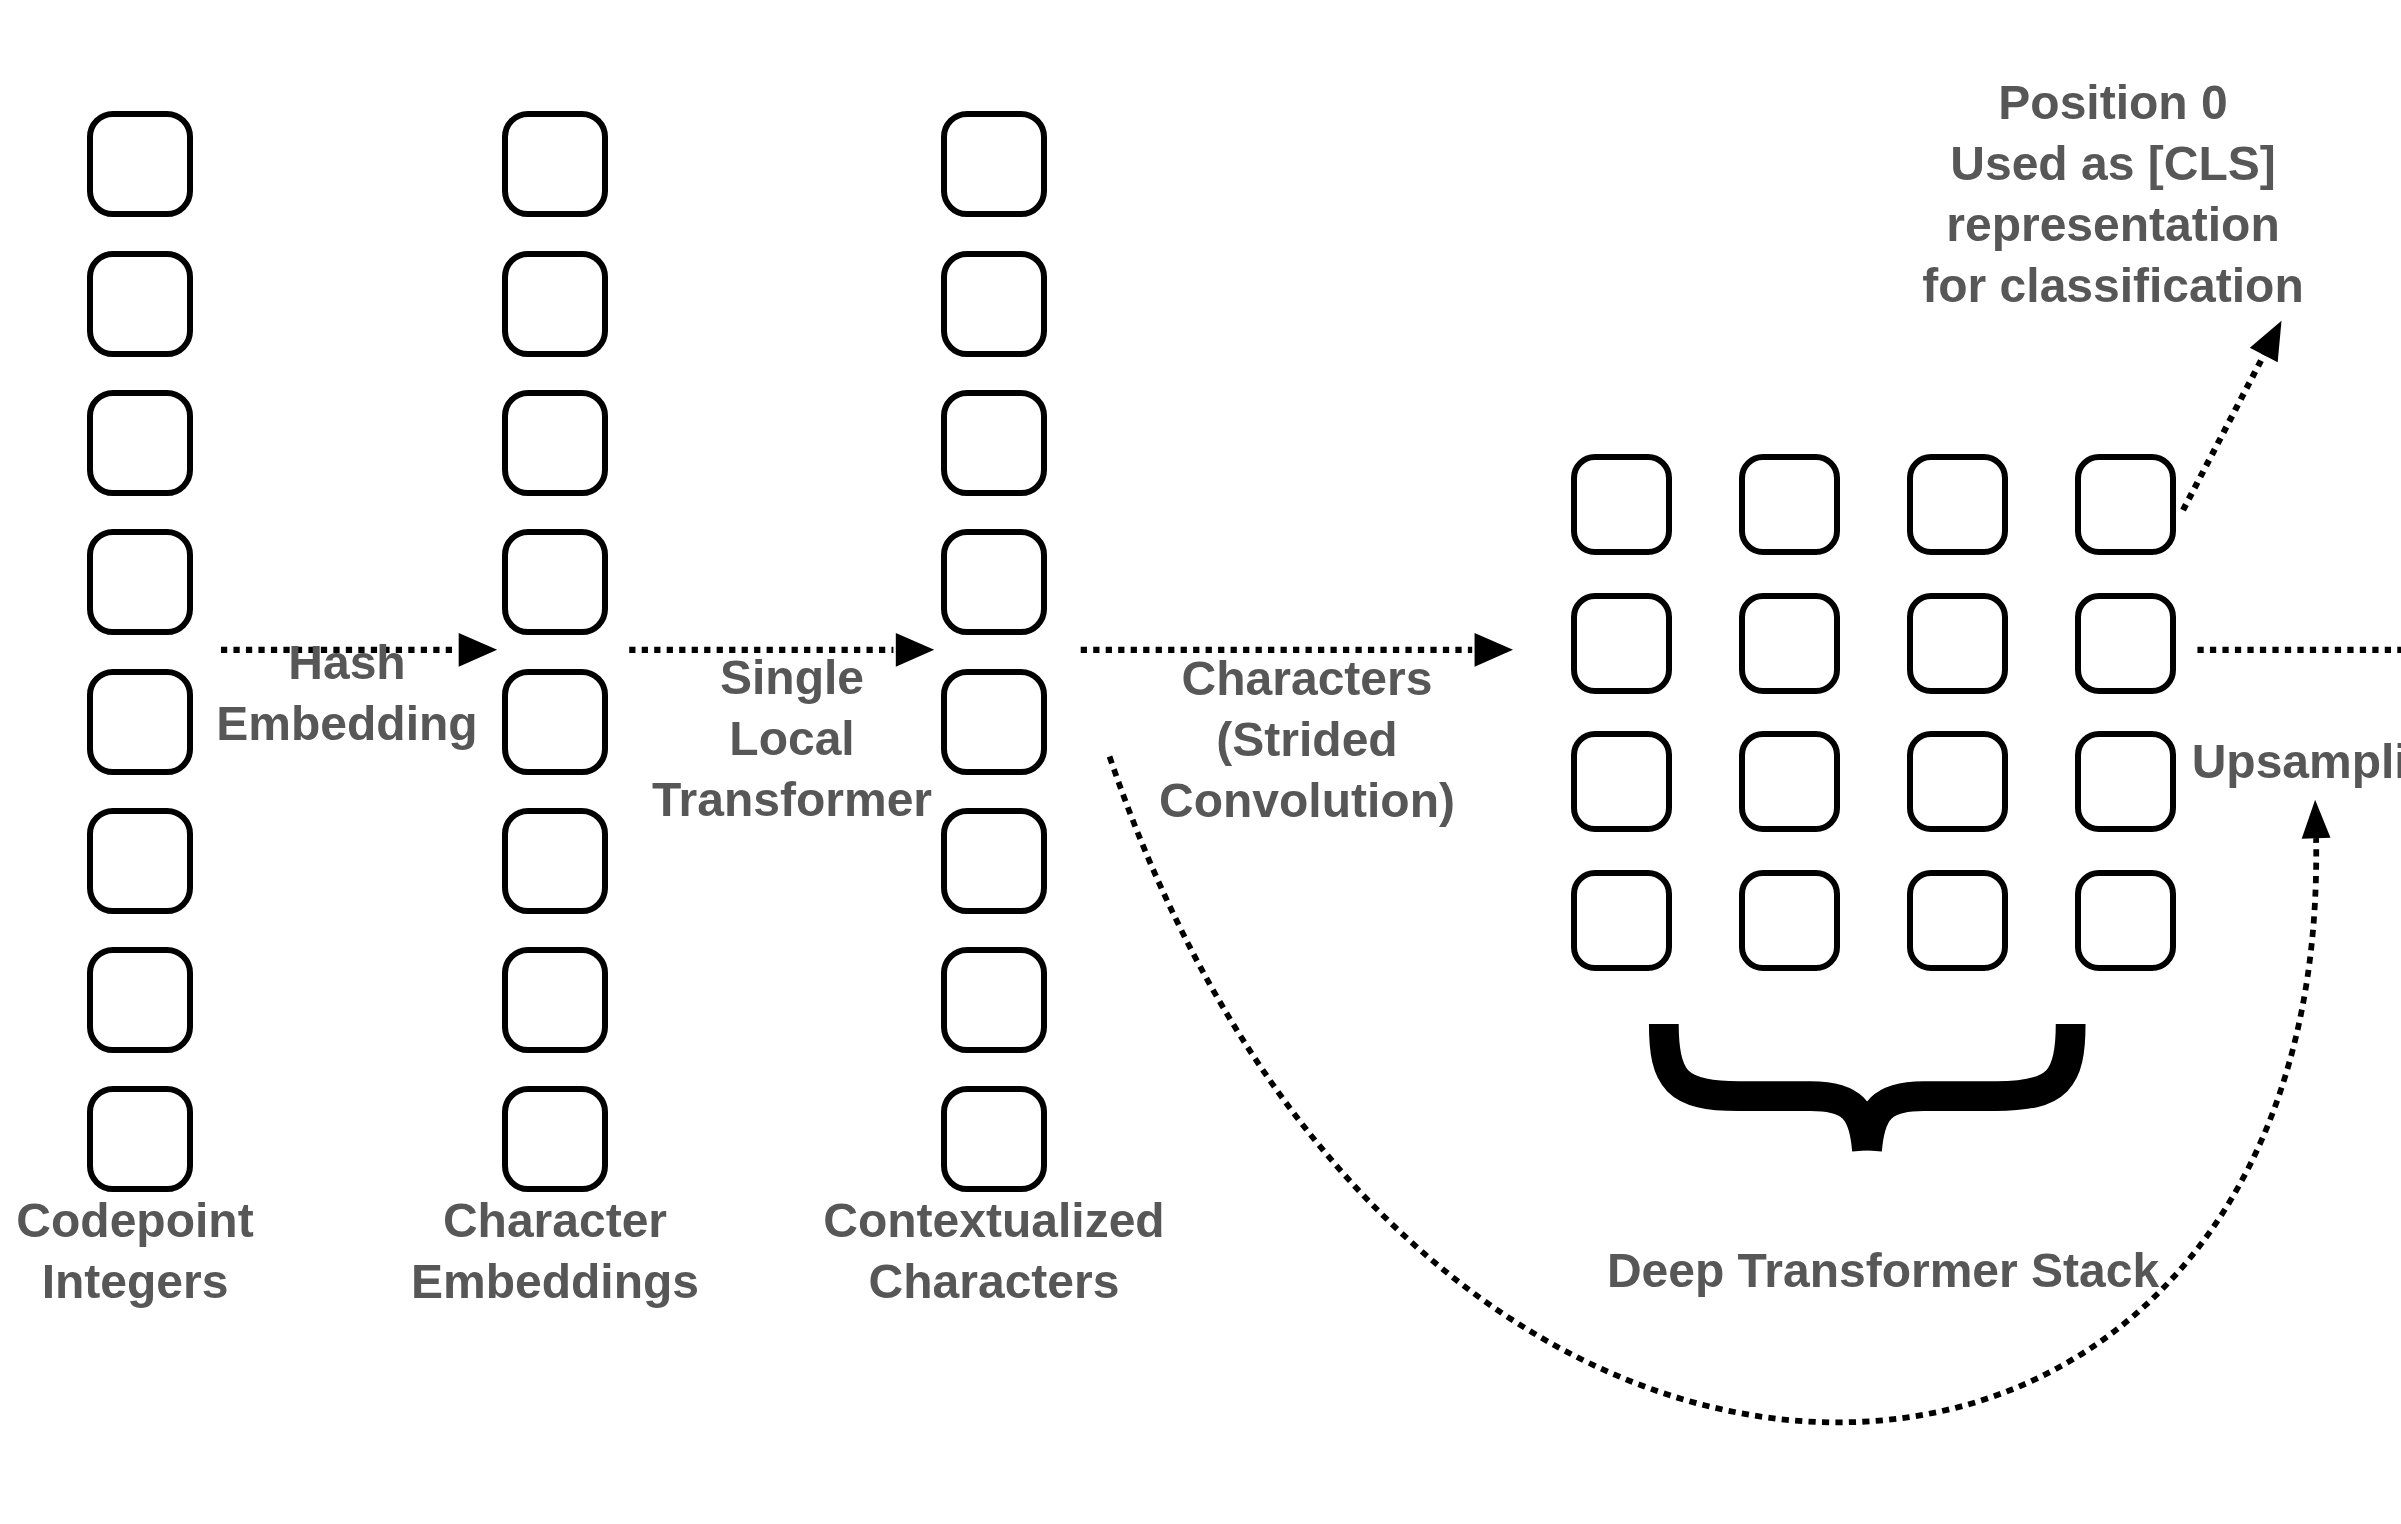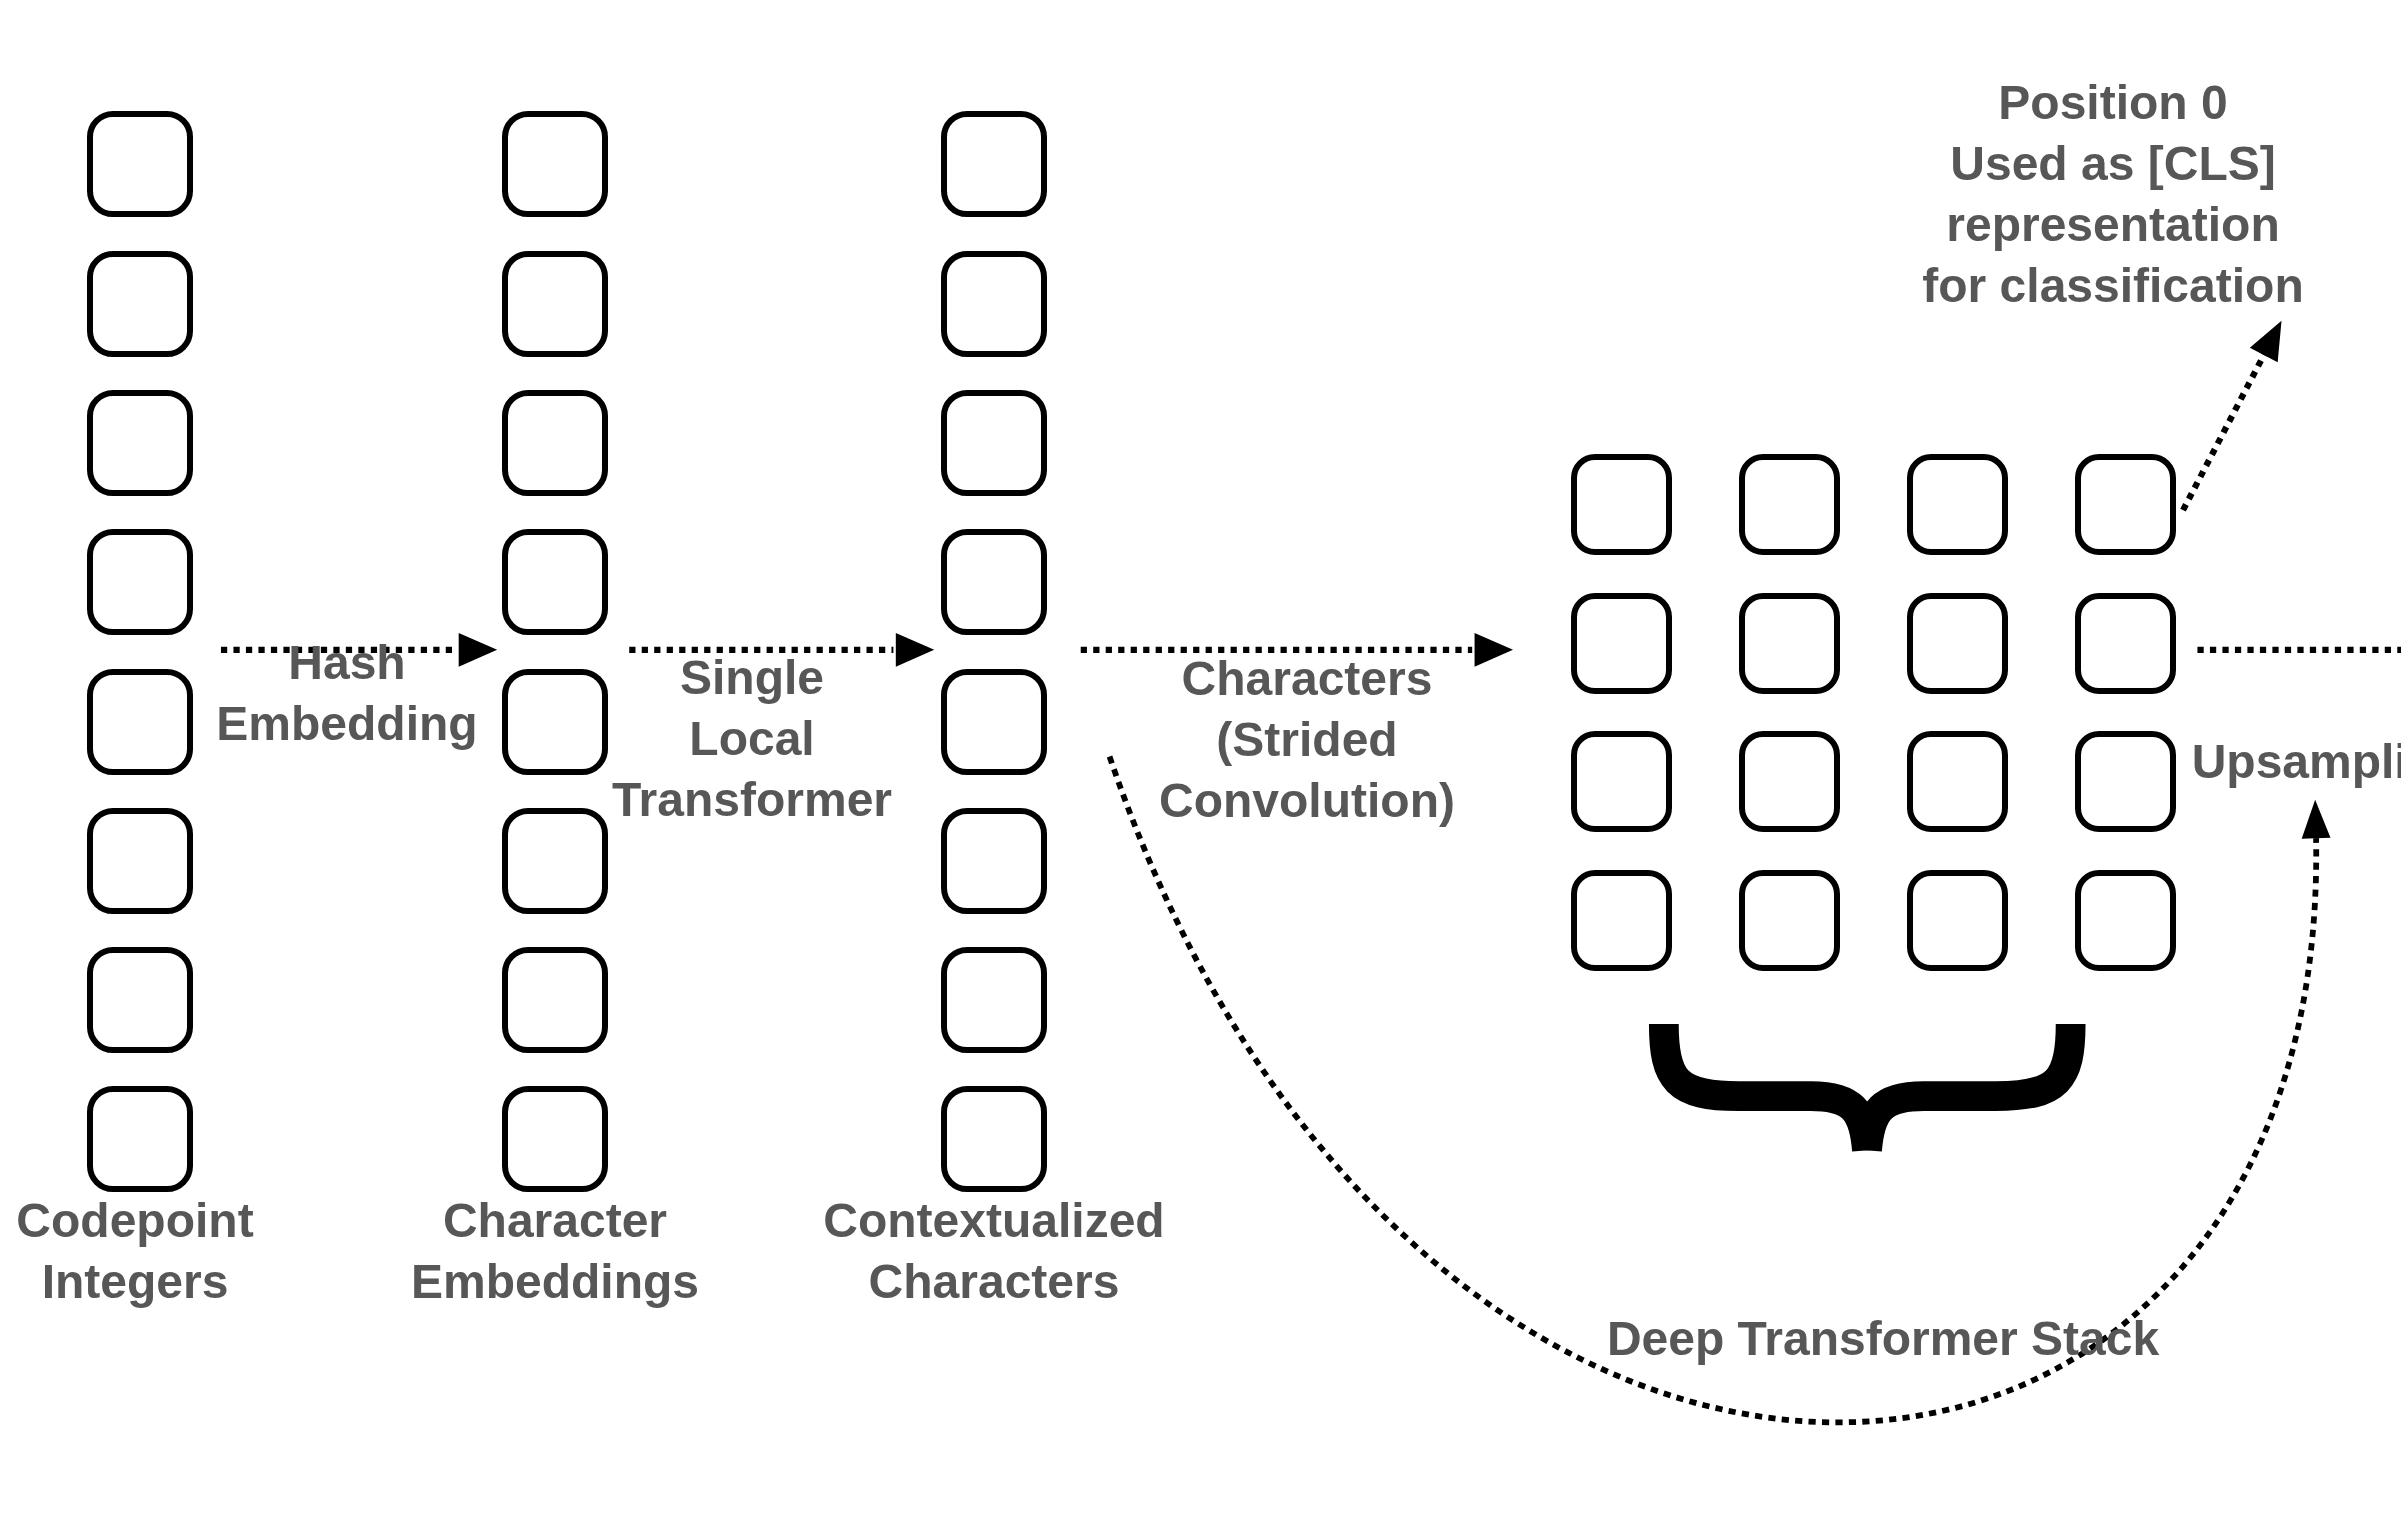--- a/index.html
+++ b/index.html
@@ -71,21 +71,21 @@
       <path class="bracepath" d="M3464 2132 C3464 2248 3490 2282 3620 2282 L3770 2282 C3855 2282 3880 2310 3887 2395"></path>
       <path class="bracepath" d="M4311 2132 C4311 2248 4285 2282 4155 2282 L4005 2282 C3920 2282 3894 2310 3887 2395"></path>
     </g>
   </svg>
 
   <div class="lbl" style="left:347px;top:632px">
     <div>Hash</div>
     <div>Embedding</div>
   </div>
 
-  <div class="lbl" style="left:752px;top:647px">
+  <div class="lbl" style="left:792px;top:647px">
     <div>Single</div>
     <div>Local</div>
     <div>Transformer</div>
   </div>
 
   <div class="lbl" style="left:1307px;top:648px">
     <div>Characters</div>
     <div>(Strided</div>
     <div>Convolution)</div>
   </div>
@@ -109,21 +109,21 @@
   <div class="lbl" style="left:555px;top:1190px">
     <div>Character</div>
     <div>Embeddings</div>
   </div>
 
   <div class="lbl" style="left:994px;top:1190px">
     <div>Contextualized</div>
     <div>Characters</div>
   </div>
 
-  <div class="lbl" style="left:1883px;top:1308px">
+  <div class="lbl" style="left:1883px;top:1240px">
     <div>Deep Transformer Stack</div>
   </div>
 
 <div class="tok" style="left: 87px; top: 111px;"></div>
     <div class="tok" style="left: 87px; top: 251px;"></div>
     <div class="tok" style="left: 87px; top: 390px;"></div>
     <div class="tok" style="left: 87px; top: 529px;"></div>
     <div class="tok" style="left: 87px; top: 669px;"></div>
     <div class="tok" style="left: 87px; top: 808px;"></div>
     <div class="tok" style="left: 87px; top: 947px;"></div>

